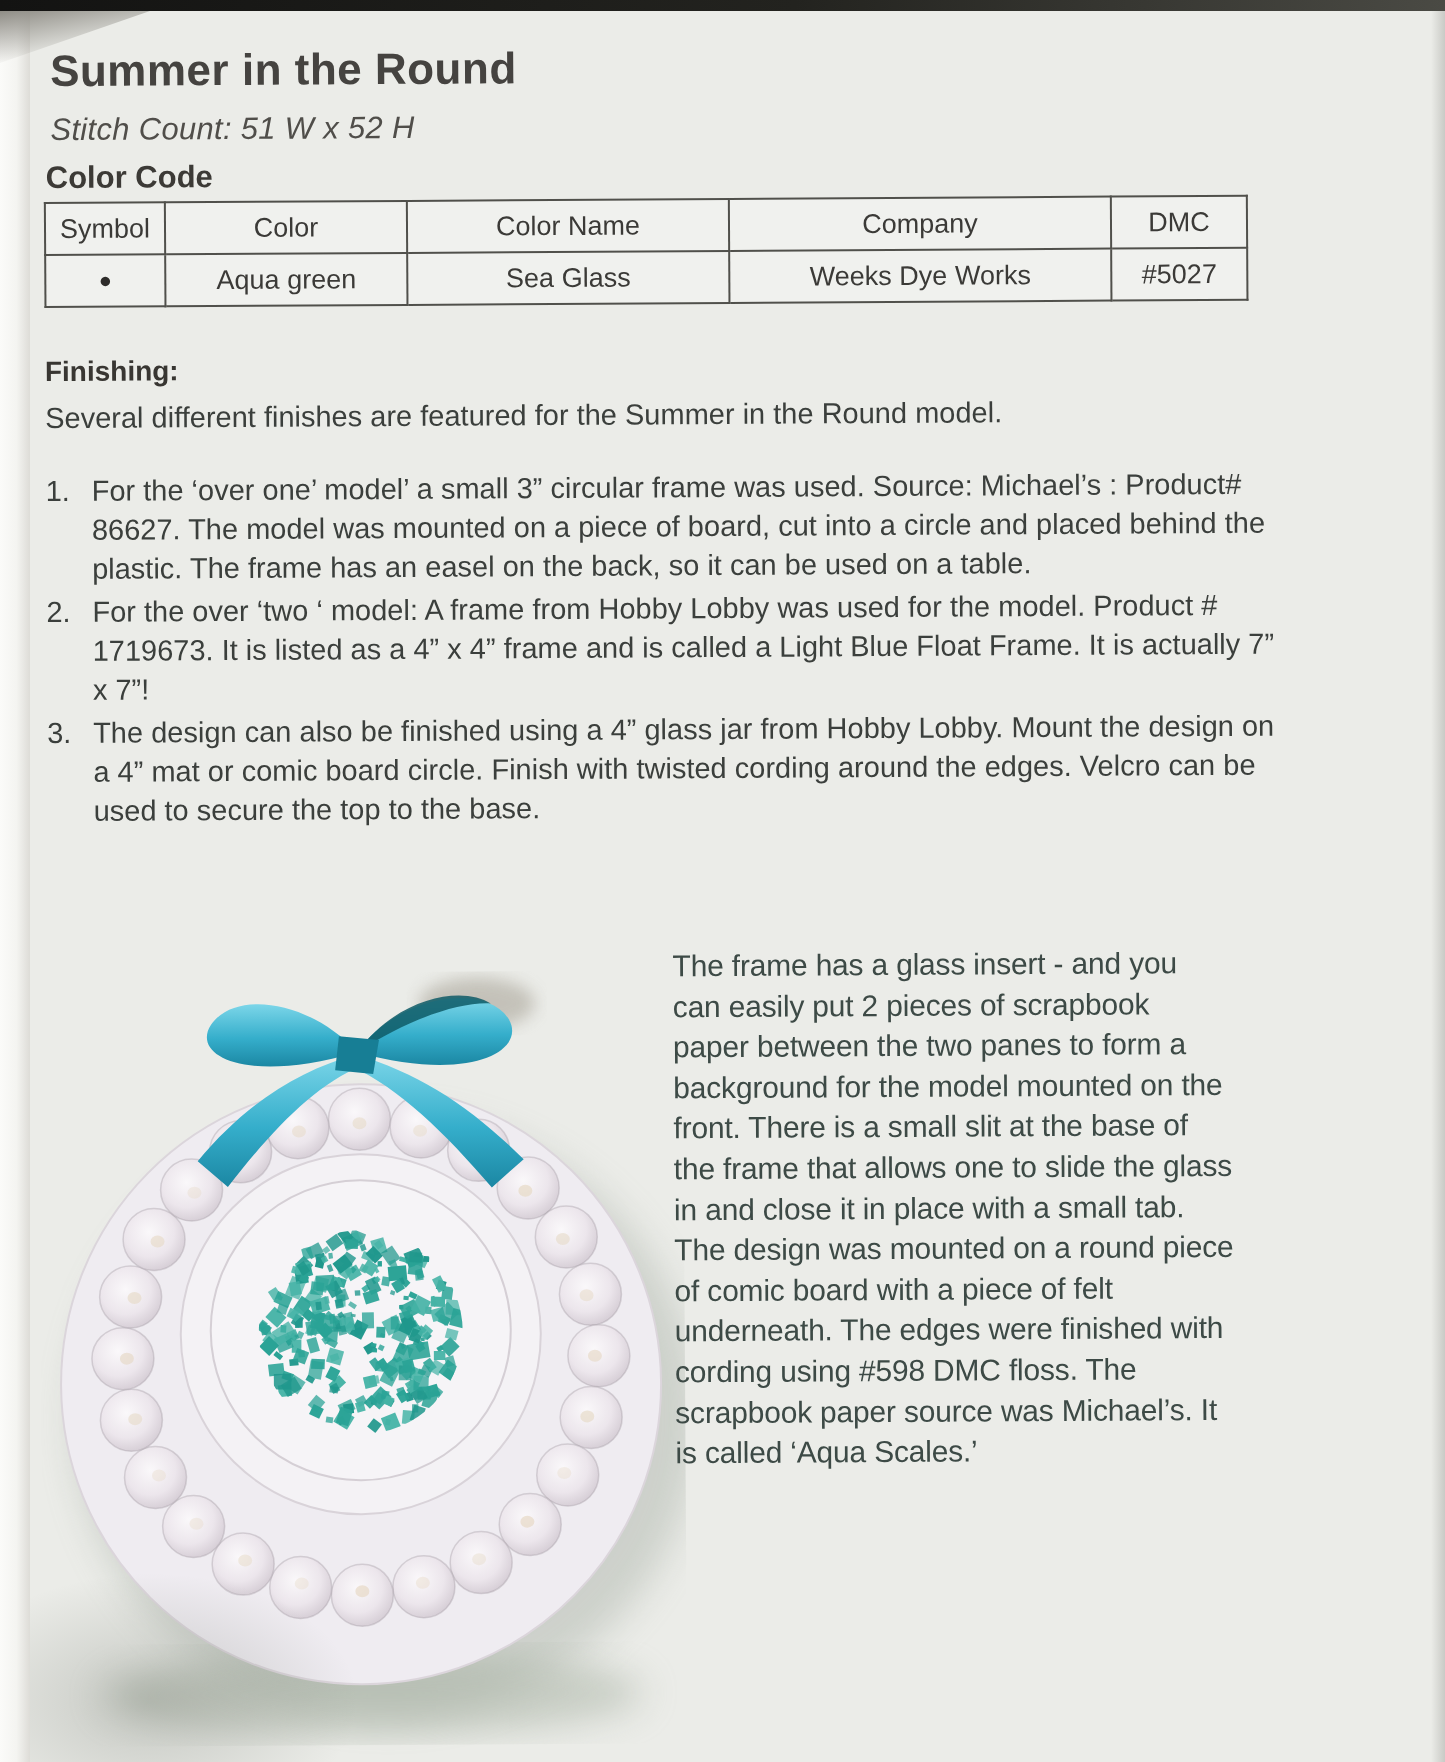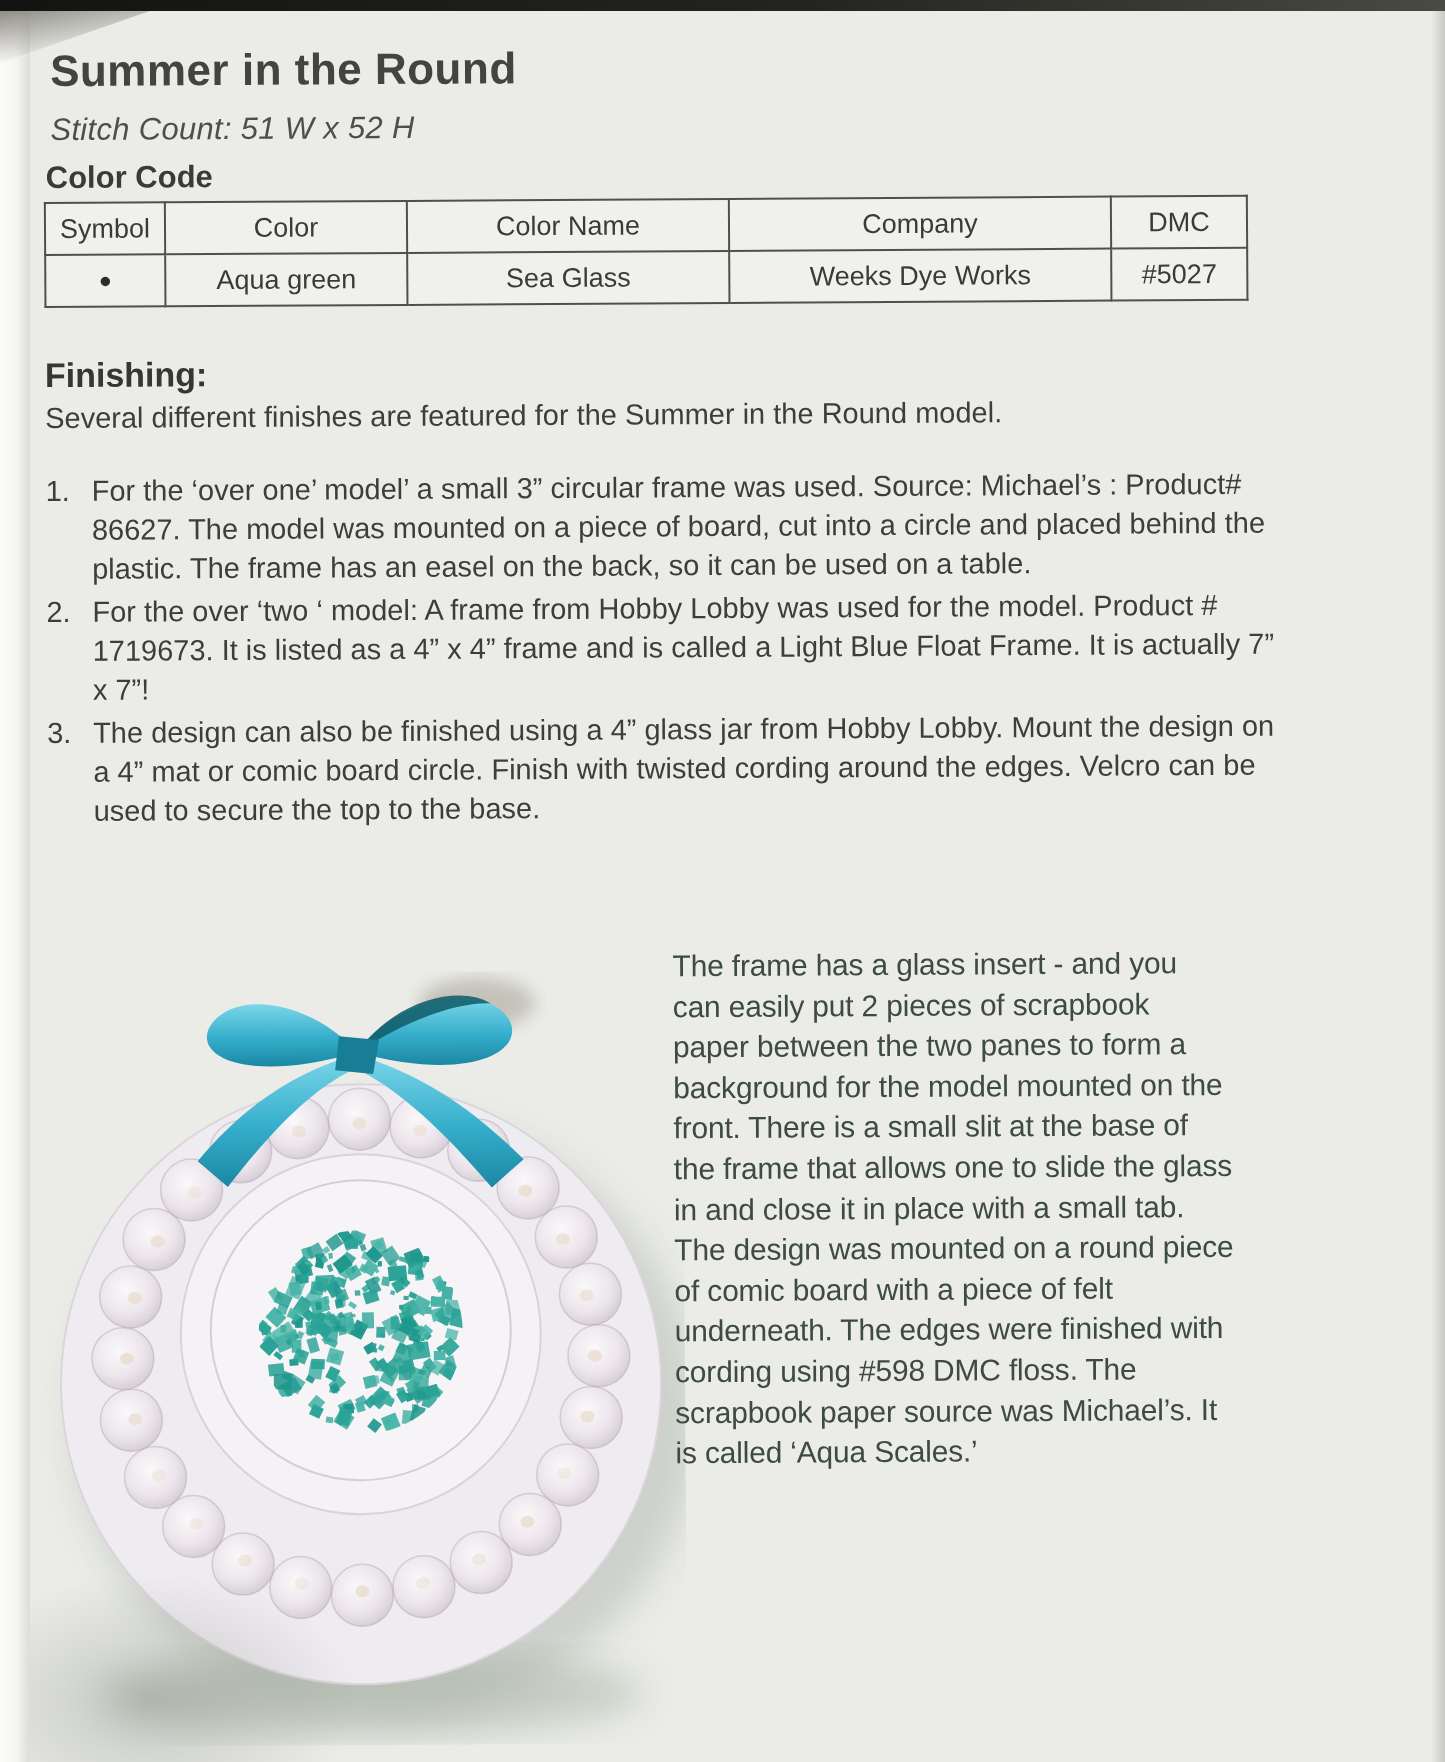--- a/index.html
+++ b/index.html
@@ -32,21 +32,21 @@
   .cc-head{position:absolute;top:156px;left:50px;font-size:31px;font-weight:700;color:#3c3a36;}
 
   table.colorcode{position:absolute;top:198px;left:48px;width:1192px;
     border-collapse:collapse;table-layout:fixed;font-size:27px;color:#3b3a37;}
   table.colorcode td{border:2px solid #50504b;text-align:center;padding:0;height:50px;
     background:rgba(255,255,255,0.25);}
   .col-sym{width:118px;} .col-col{width:240px;} .col-nam{width:320px;}
   .col-com{width:380px;} .col-dmc{width:134px;}
   .dot{font-size:22px;color:#2e2c2a;}
 
-  .fin-head{position:absolute;top:352px;left:48px;font-size:34px;font-weight:700;color:#383632;text-align:right;}
+  .fin-head{position:absolute;top:352px;left:48px;font-size:28px;font-weight:700;color:#383632;text-align:right;}
   .fin-intro{position:absolute;top:398px;left:48px;width:1250px;font-size:29px;color:#3b3f3c;}
 
   .fin-list{position:absolute;top:468px;left:48px;width:1250px;font-size:29px;
     line-height:39px;color:#3b3f3c;}
   .fin-item{display:flex;margin-bottom:4px;}
   .fin-num{flex:0 0 46px;}
   .fin-text{flex:1;}
 
   .photo{position:absolute;top:930px;left:38px;width:644px;height:832px;}
   .side-par{position:absolute;top:946px;left:672px;width:560px;

